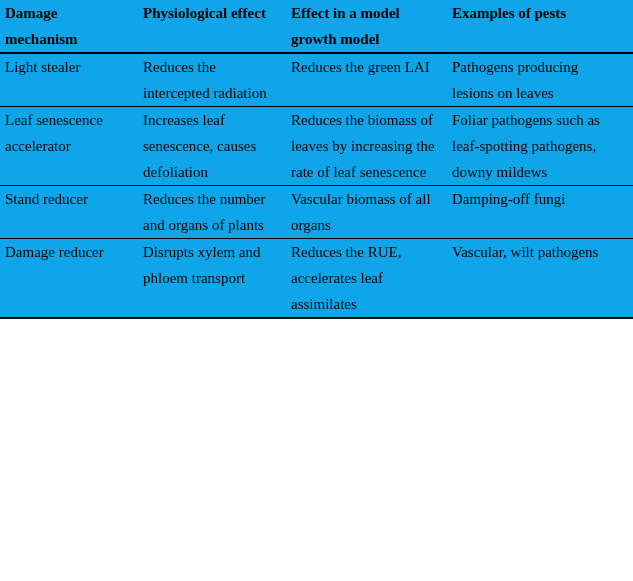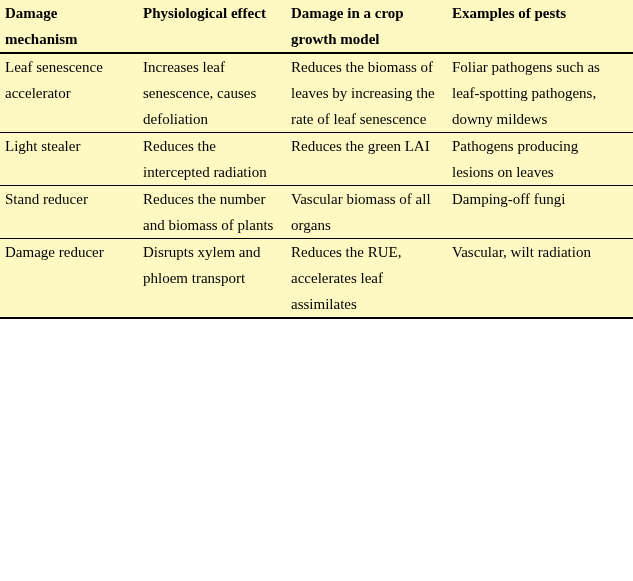--- a/index.html
+++ b/index.html
@@ -9,21 +9,21 @@
   }
   body {
     width: 633px;
     font-family: "Liberation Serif", "DejaVu Serif", serif;
     color: #000000;
   }
   table.doc-table {
     border-collapse: collapse;
     table-layout: fixed;
     width: 633px;
-    background: #fef9c3;
+    background: #0ea5e9;
   }
   col.c1 { width: 138px; }
   col.c2 { width: 148px; }
   col.c3 { width: 161px; }
   col.c4 { width: 186px; }
   th, td {
     vertical-align: top;
     text-align: left;
     padding: 0 2px 0 5px;
     font-size: 15px;
@@ -50,58 +50,58 @@
     <col class="c1">
       <col class="c2">
       <col class="c3">
       <col class="c4">
   </colgroup>
   <thead>
     <tr>
       <th>Damage
 mechanism</th>
       <th>Physiological effect</th>
-      <th>Damage in a crop
+      <th>Effect in a model
 growth model</th>
       <th>Examples of pests</th>
     </tr>
   </thead>
   <tbody>
+    <tr>
+      <td>Light stealer</td>
+      <td>Reduces the
+intercepted radiation</td>
+      <td>Reduces the green LAI</td>
+      <td>Pathogens producing
+lesions on leaves</td>
+    </tr>
     <tr>
       <td>Leaf senescence
 accelerator</td>
       <td>Increases leaf
 senescence, causes
 defoliation</td>
       <td>Reduces the biomass of
 leaves by increasing the
 rate of leaf senescence</td>
       <td>Foliar pathogens such as
 leaf-spotting pathogens,
 downy mildews</td>
     </tr>
     <tr>
-      <td>Light stealer</td>
-      <td>Reduces the
-intercepted radiation</td>
-      <td>Reduces the green LAI</td>
-      <td>Pathogens producing
-lesions on leaves</td>
-    </tr>
-    <tr>
       <td>Stand reducer</td>
       <td>Reduces the number
-and biomass of plants</td>
+and organs of plants</td>
       <td>Vascular biomass of all
 organs</td>
       <td>Damping-off fungi</td>
     </tr>
     <tr>
       <td>Damage reducer</td>
       <td>Disrupts xylem and
 phloem transport</td>
       <td>Reduces the RUE,
 accelerates leaf
 assimilates</td>
-      <td>Vascular, wilt radiation</td>
+      <td>Vascular, wilt pathogens</td>
     </tr>
   </tbody>
 </table>
 
 </body></html>

